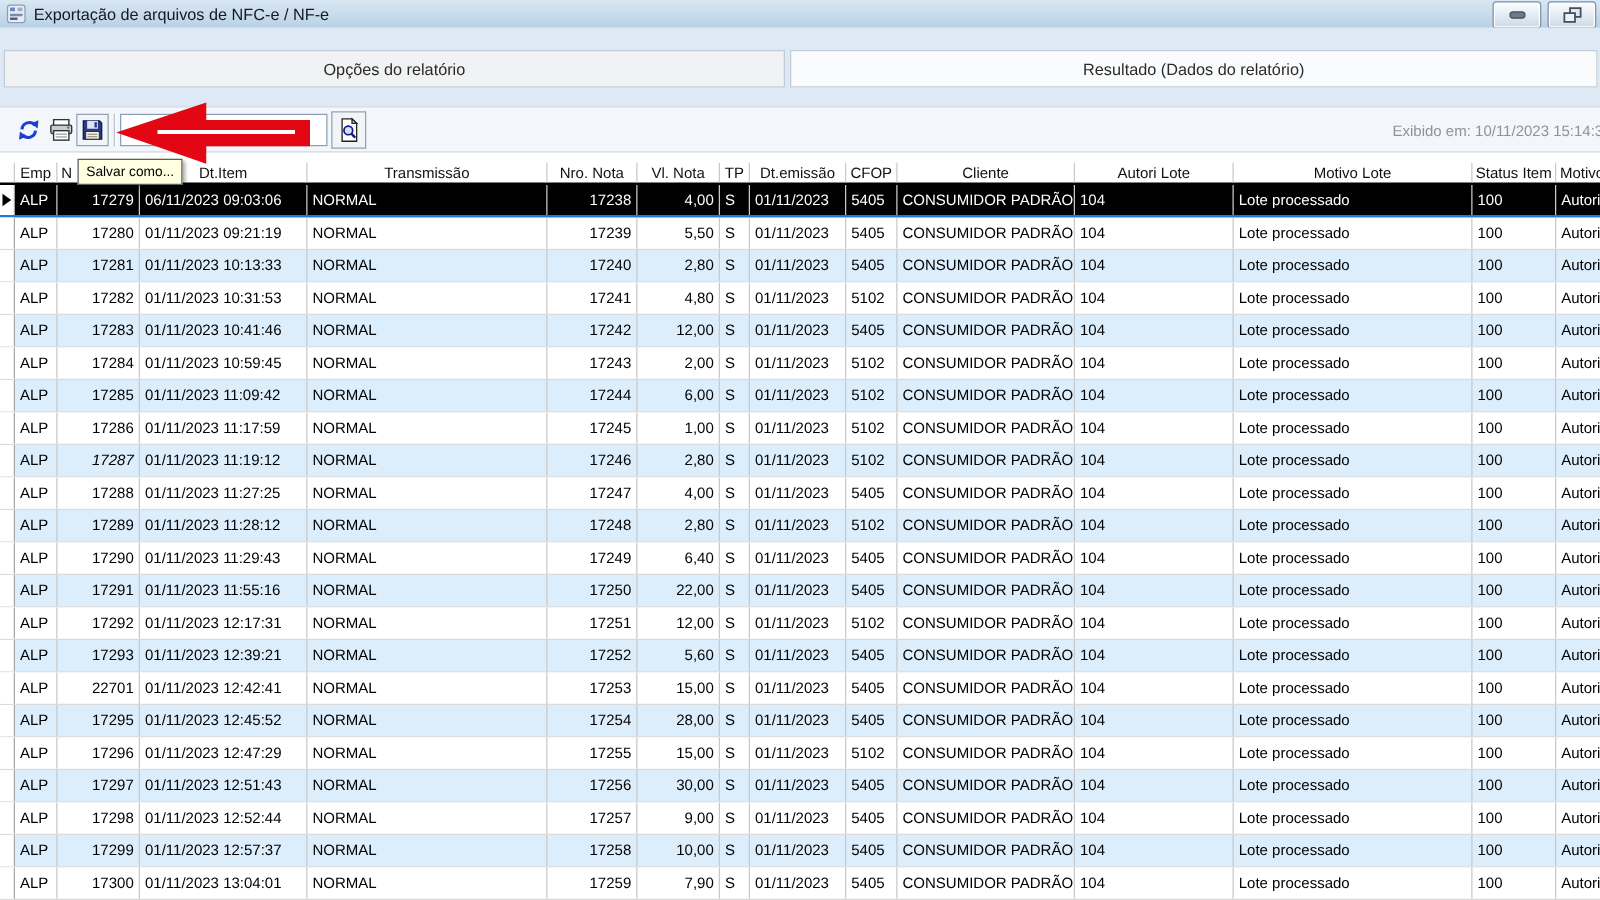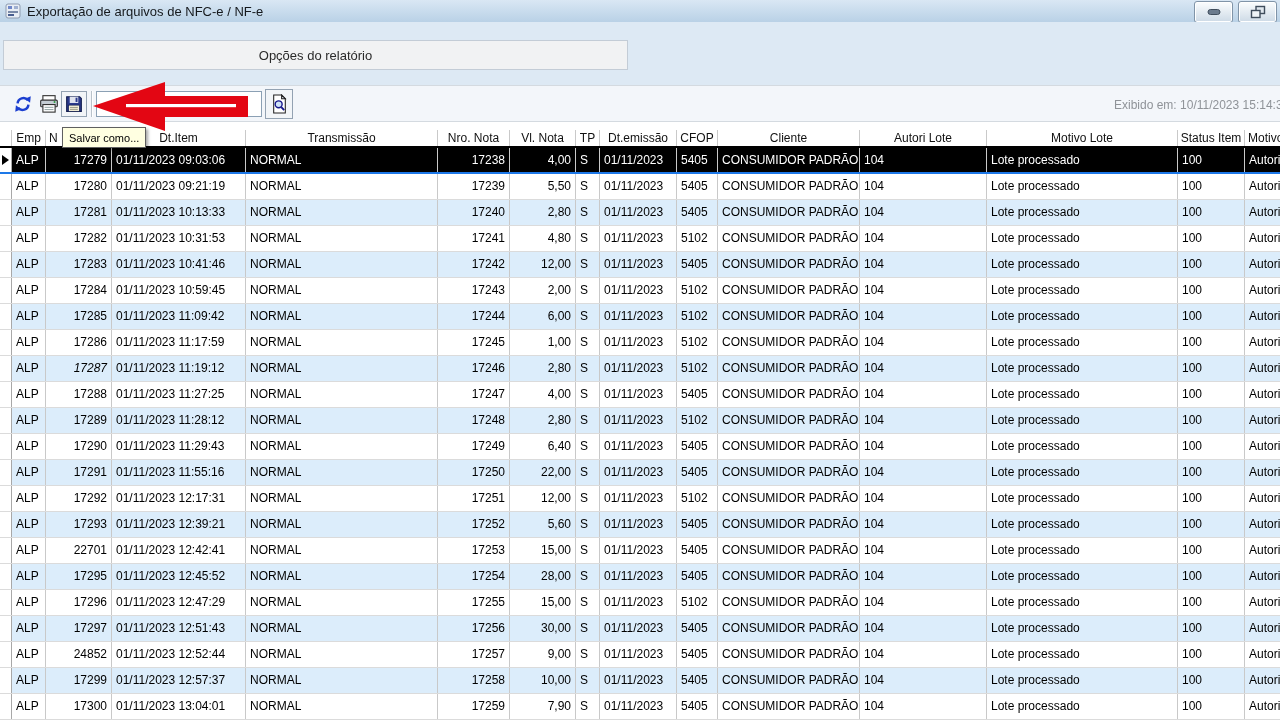--- a/index.html
+++ b/index.html
@@ -95,20 +95,23 @@
           <rect x="1.5" y="5.5" width="8.5" height="7" fill="#eef3f7" stroke="#3f4d5c" stroke-width="1.4"></rect>
         </svg>
       </div>
     </div>
   </div>
 
   <div class="mdi-strip"></div>
 
   <div class="tab" id="tab-left">
     <span>Opções do relatório</span>
+  </div>
+  <div class="tab active" id="tab-right">
+    <span>Resultado (Dados do relatório)</span>
   </div>
 
   <div class="toolbar">
     <div class="tb-btn" id="btn-refresh">
       <svg width="18" height="18" viewBox="0 0 16 16">
         <path d="M3.2 7.5 A5.2 5.2 0 0 1 12.4 4.6" fill="none" stroke="#1c3fd0" stroke-width="2.2"></path>
         <polygon points="14.9,1.1 14.3,6.9 9.7,3.3" fill="#1c3fd0"></polygon>
         <path d="M12.8 8.5 A5.2 5.2 0 0 1 3.6 11.4" fill="none" stroke="#1c3fd0" stroke-width="2.2"></path>
         <polygon points="1.1,14.9 1.7,9.1 6.3,12.7" fill="#1c3fd0"></polygon>
       </svg>
@@ -164,21 +167,21 @@
         <div class="hcell" style="width: 67px;">Status Item</div>
         <div class="hcell a-leftlbl" style="width: 80px;">Motivo</div>
       </div>
     <div class="gbody">
         <div class="grow sel">
           <div class="cell gutter">
             <span class="tri"></span>
           </div>
           <div class="cell a-left" style="width: 34px;">ALP</div>
           <div class="cell a-right" style="width: 66px;">17279</div>
-          <div class="cell a-left" style="width: 134px;">01/11/2023 09:03:06</div>
+          <div class="cell a-left" style="width: 134px;">06/11/2023 09:03:06</div>
           <div class="cell a-left" style="width: 192px;">NORMAL</div>
           <div class="cell a-right" style="width: 72px;">17238</div>
           <div class="cell a-right" style="width: 66px;">4,00</div>
           <div class="cell a-left" style="width: 24px;">S</div>
           <div class="cell a-left" style="width: 77px;">01/11/2023</div>
           <div class="cell a-left" style="width: 41px;">5405</div>
           <div class="cell a-left" style="width: 142px;">CONSUMIDOR PADRÃO</div>
           <div class="cell a-left" style="width: 127px;">104</div>
           <div class="cell a-left" style="width: 191px;">Lote processado</div>
           <div class="cell a-left" style="width: 67px;">100</div>
@@ -486,21 +489,21 @@
           <div class="cell a-left" style="width: 41px;">5405</div>
           <div class="cell a-left" style="width: 142px;">CONSUMIDOR PADRÃO</div>
           <div class="cell a-left" style="width: 127px;">104</div>
           <div class="cell a-left" style="width: 191px;">Lote processado</div>
           <div class="cell a-left" style="width: 67px;">100</div>
           <div class="cell a-left" style="width: 80px;">Autori</div>
         </div>
         <div class="grow">
           <div class="cell gutter"></div>
           <div class="cell a-left" style="width: 34px;">ALP</div>
-          <div class="cell a-right" style="width: 66px;">24852</div>
+          <div class="cell a-right" style="width: 66px;">17298</div>
           <div class="cell a-left" style="width: 134px;">01/11/2023 12:52:44</div>
           <div class="cell a-left" style="width: 192px;">NORMAL</div>
           <div class="cell a-right" style="width: 72px;">17257</div>
           <div class="cell a-right" style="width: 66px;">9,00</div>
           <div class="cell a-left" style="width: 24px;">S</div>
           <div class="cell a-left" style="width: 77px;">01/11/2023</div>
           <div class="cell a-left" style="width: 41px;">5405</div>
           <div class="cell a-left" style="width: 142px;">CONSUMIDOR PADRÃO</div>
           <div class="cell a-left" style="width: 127px;">104</div>
           <div class="cell a-left" style="width: 191px;">Lote processado</div>

